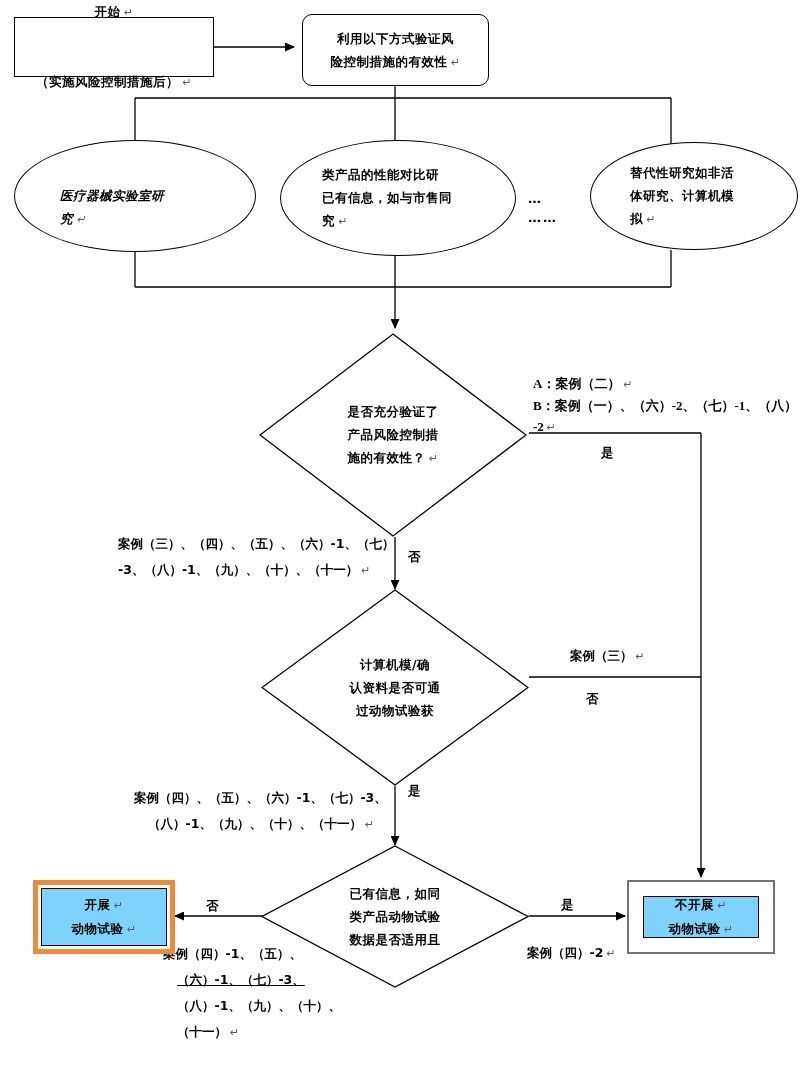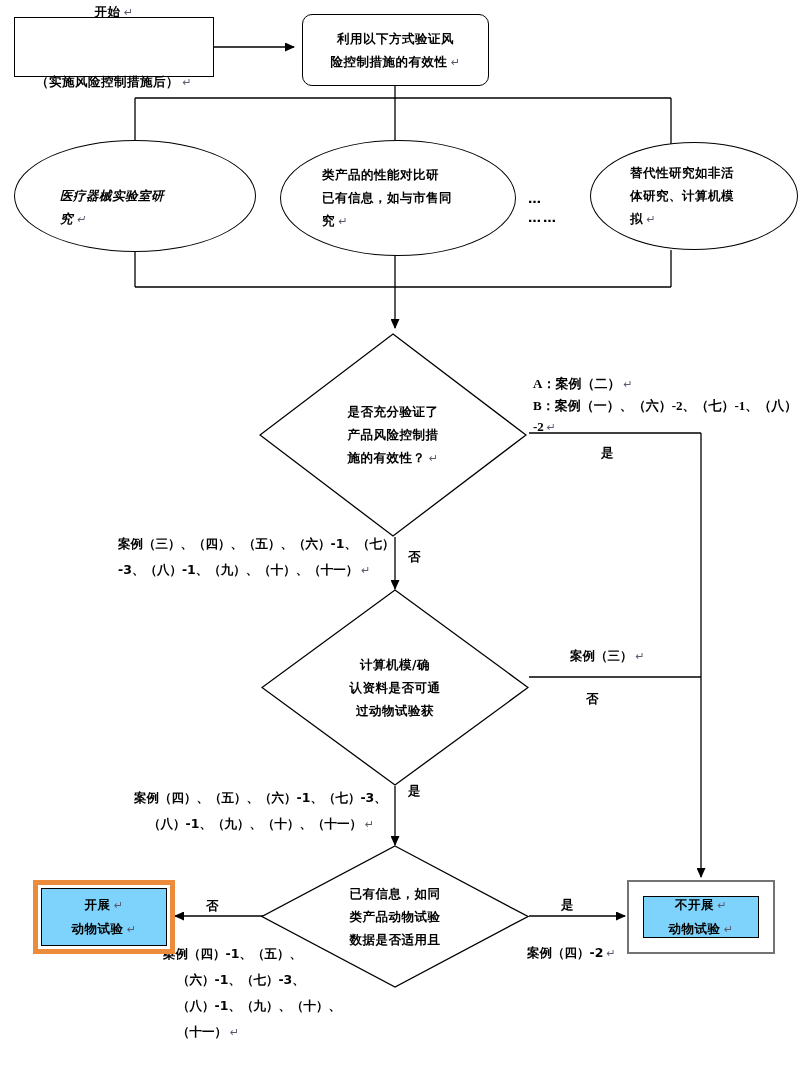--- a/index.html
+++ b/index.html
@@ -264,21 +264,21 @@
     <div class="dtext">
       <div class="cn">已有信息，如同</div>
       <div class="cn">类产品动物试验</div>
       <div class="cn">数据是否适用且</div>
     </div>
   </div>
 
   <div class="lbl" style="left:206px;top:894px;">否</div>
   <div class="lbl-list" style="left:163px;top:941px;">
     <div>案例（四）-1、（五）、</div>
-    <div style="padding-left:14px;">（六）-1、（七）-3、</div>
+    <div style="padding-left:14px;text-decoration:underline;">（六）-1、（七）-3、</div>
     <div style="padding-left:14px;">（八）-1、（九）、（十）、</div>
     <div style="padding-left:14px;">（十一）<span class="cr"> ↵</span></div>
   </div>
 
   <div class="lbl" style="left:561px;top:893px;">是</div>
   <div class="lbl" style="left:527px;top:941px;">案例（四）-2<span class="cr"> ↵</span></div>
 
   <div class="node framed frame-orange" style="left:33px;top:880px;width:142px;height:74px;">
     <div class="inner">
       <div class="cn">开展<span class="cr"> ↵</span></div>

